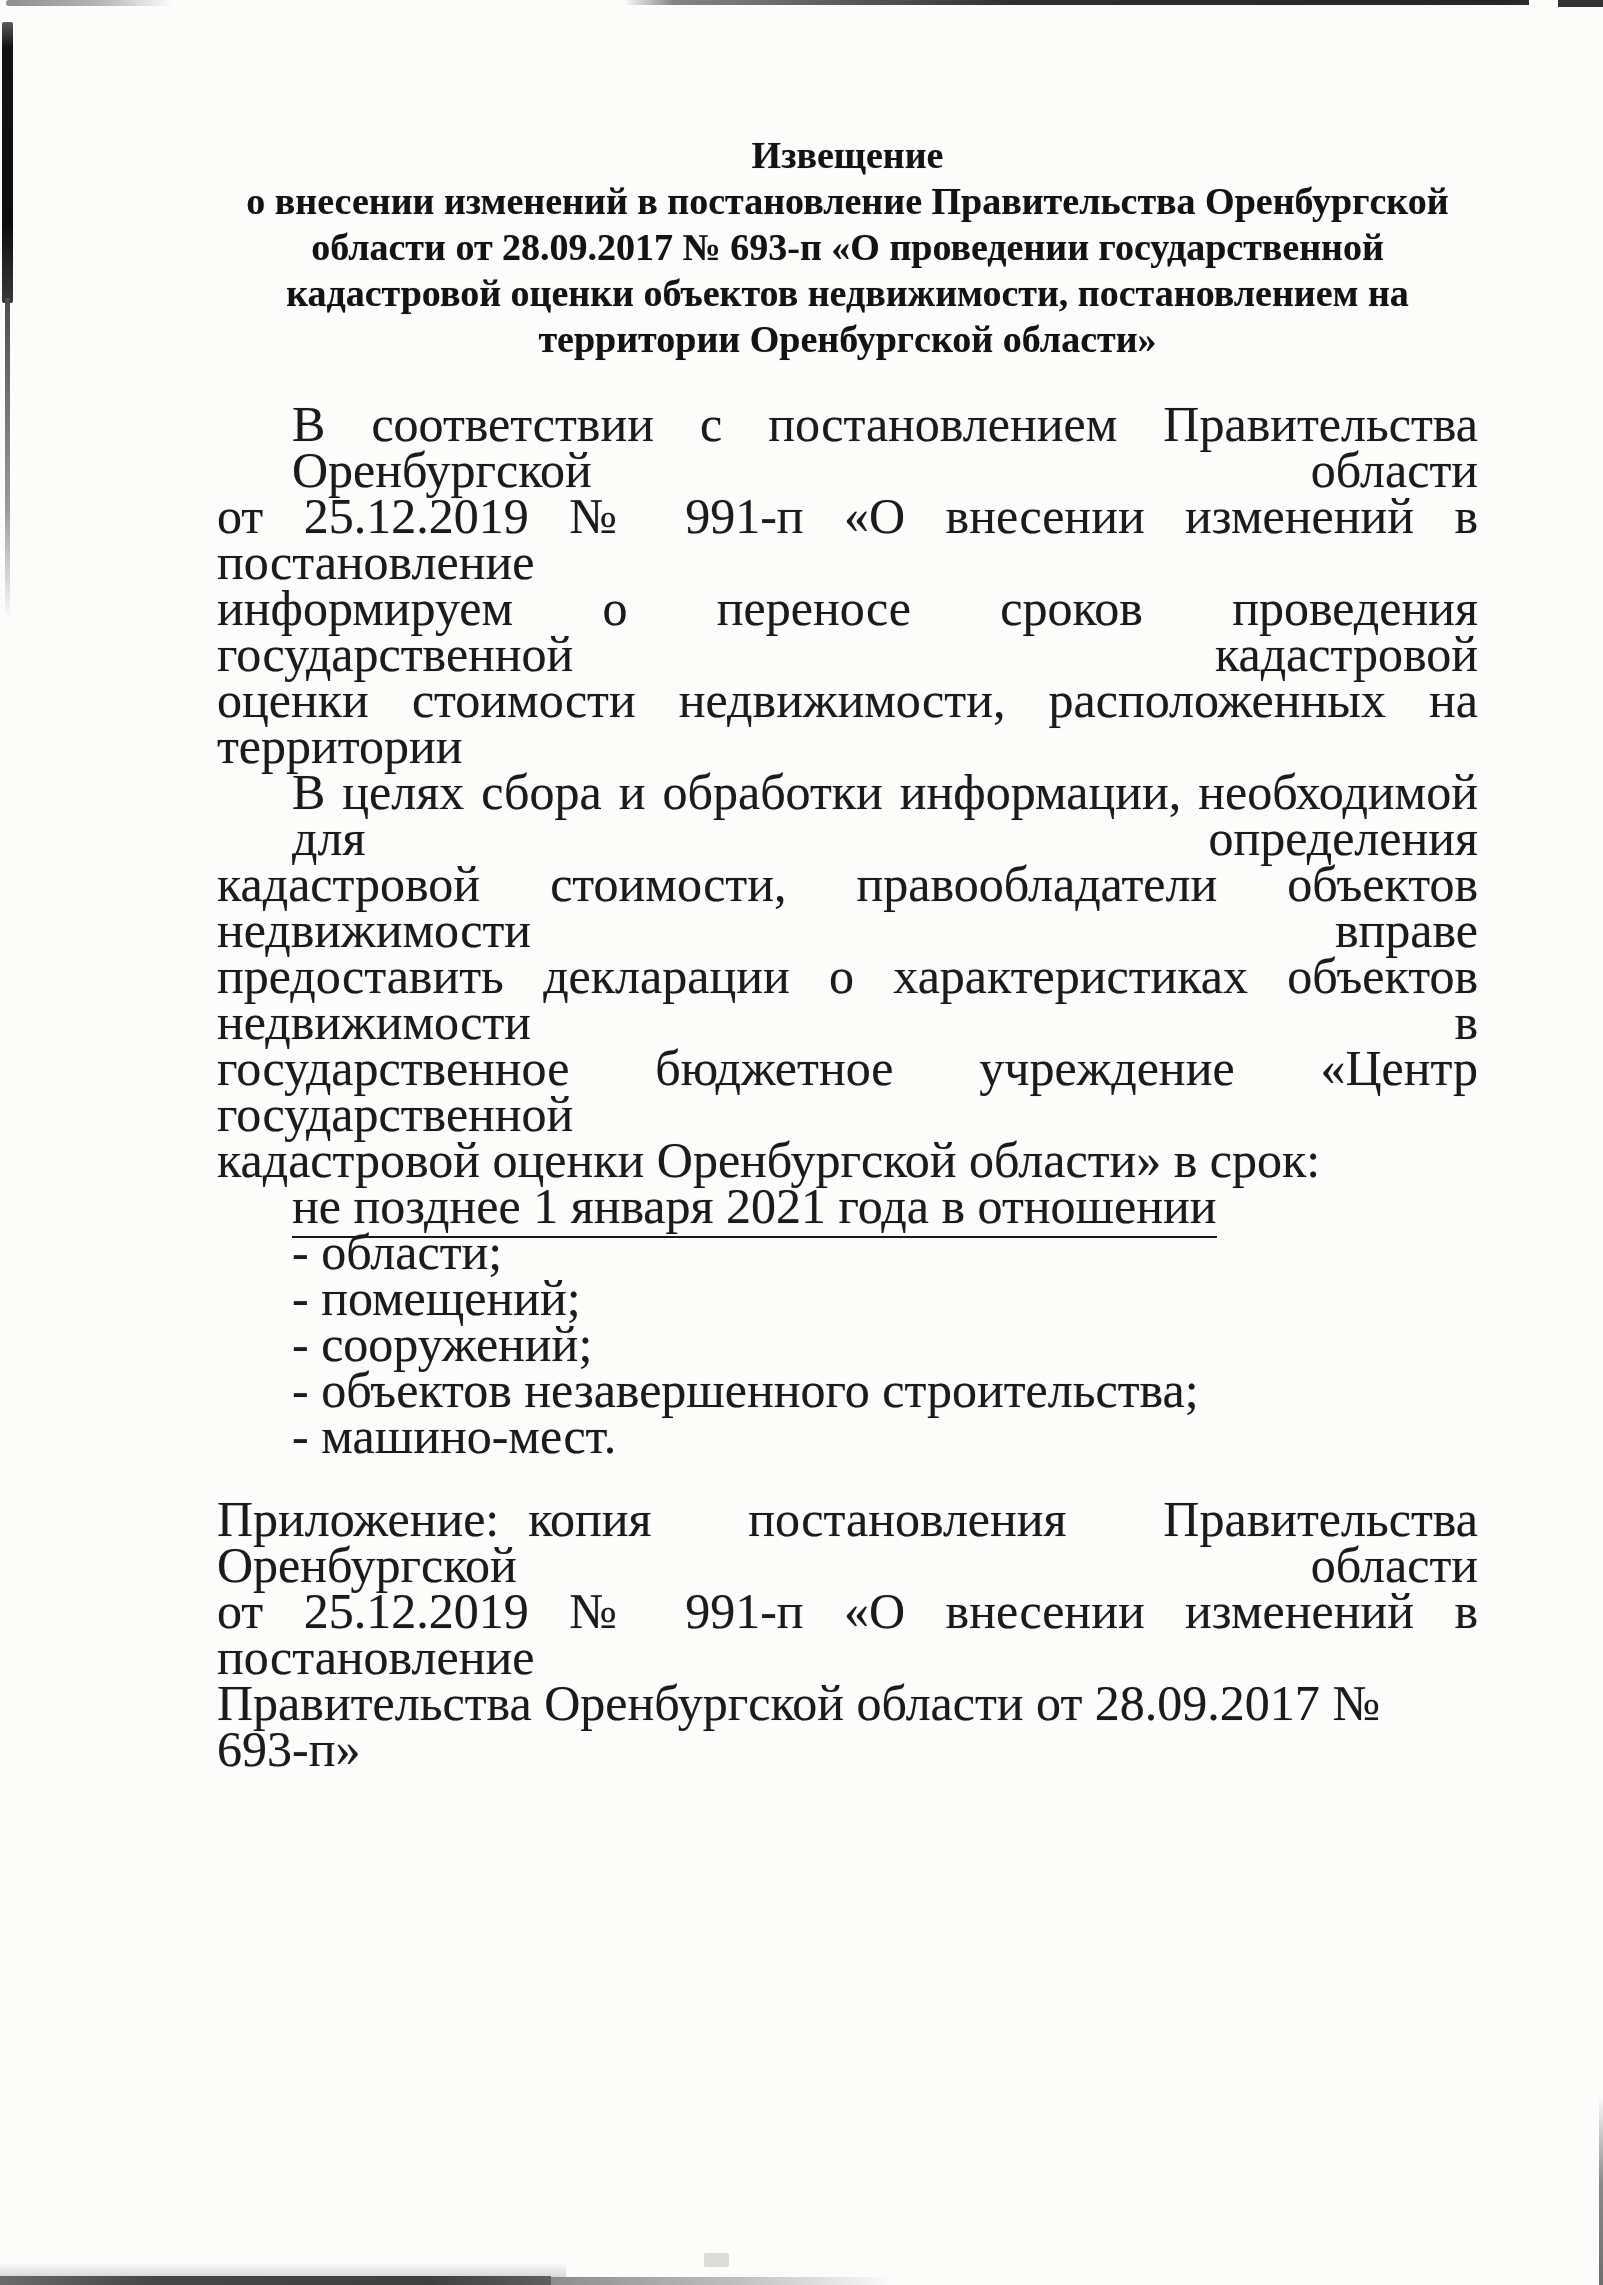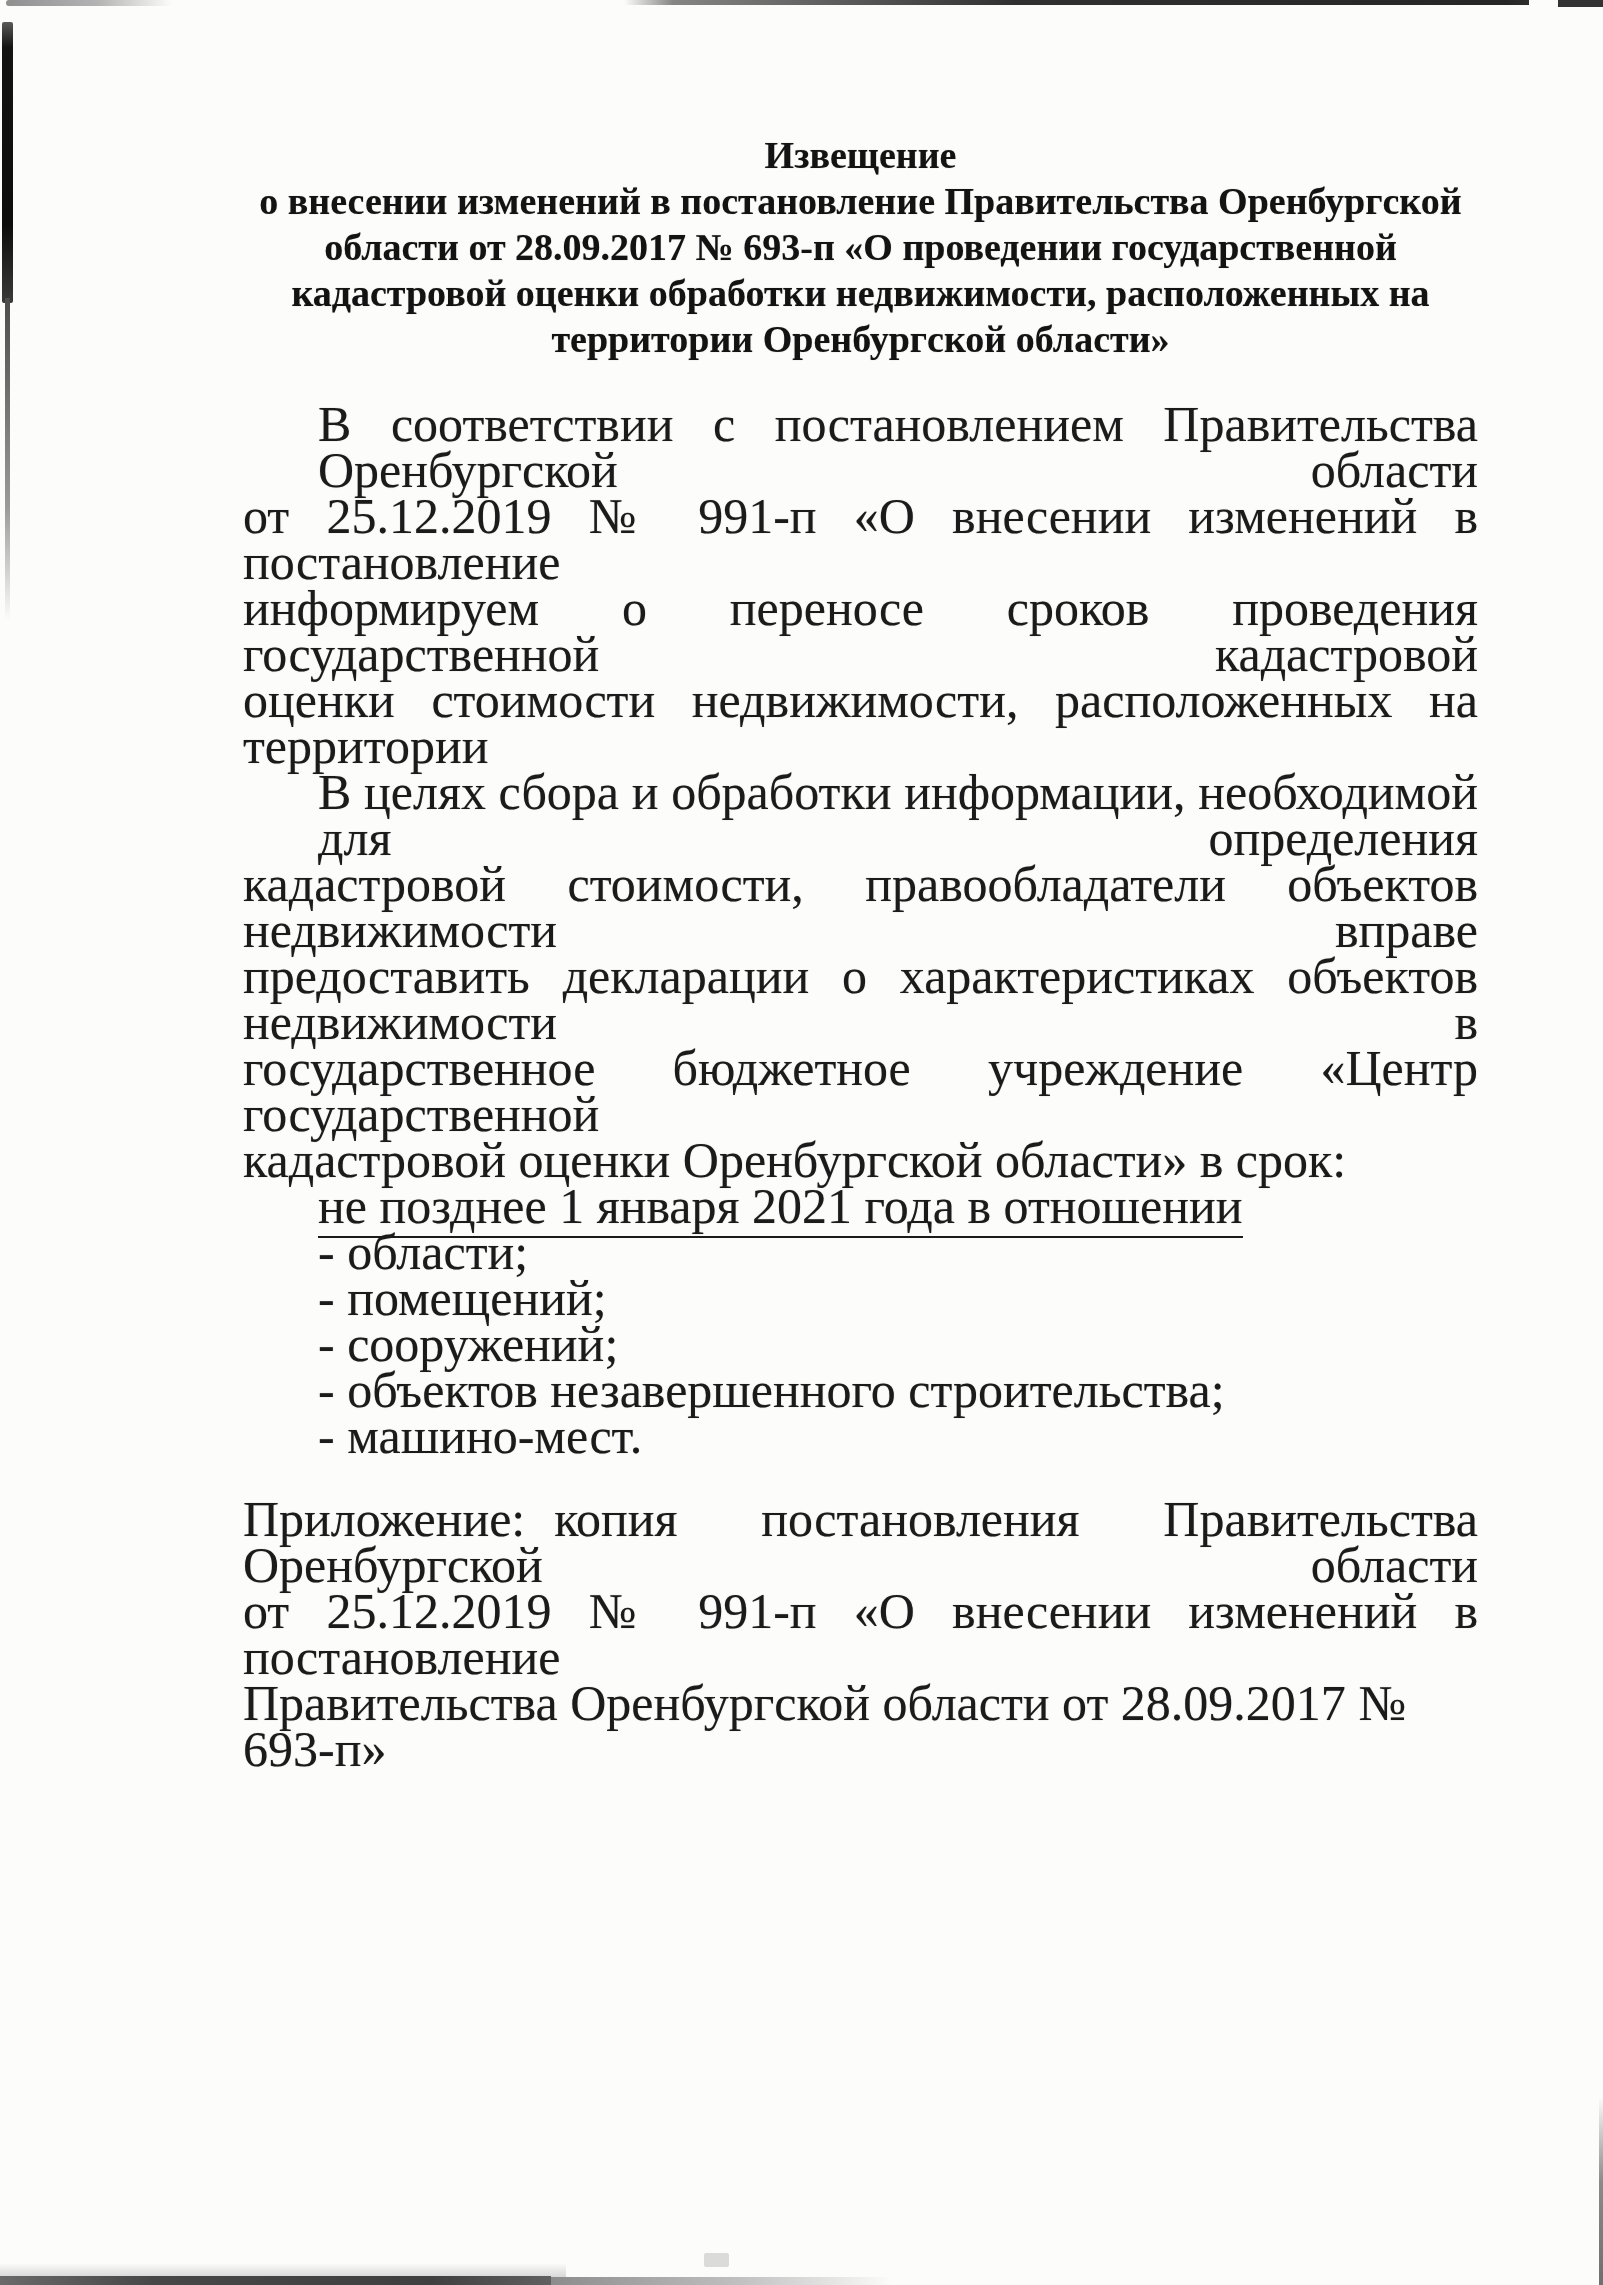--- a/index.html
+++ b/index.html
@@ -23,21 +23,21 @@
     font-size:38px;
     line-height:46px;
     text-align:center;
     color:#131313;
   }
   .body-text{
     margin-top:39px;
     font-size:50px;
     line-height:46px;
   }
-  .line{display:block;margin-left:26px;}
+  .line{display:block;}
   .j{text-align:justify;text-align-last:justify;}
   .ind{padding-left:75px;}
   .ul-seg{
     border-bottom:2.9px solid #1b1b1b;
     padding-bottom:2px;
   }
   .attachment{margin-top:37px;}
   .tabgap{display:inline-block;width:29px;}
 
   
@@ -101,21 +101,21 @@
   <div class="art art-bottom-fade"></div>
   <div class="art art-bottom-speck"></div>
   <div class="art art-right-sliver"></div>
 
   <div class="doc">
 
     <div class="title">
       <span class="line">Извещение</span>
       <span class="line">о внесении изменений в постановление Правительства Оренбургской</span>
       <span class="line">области от 28.09.2017 № 693-п «О проведении государственной</span>
-      <span class="line">кадастровой оценки обработки недвижимости, расположенных на</span>
+      <span class="line">кадастровой оценки объектов недвижимости, постановлением на</span>
       <span class="line">территории Оренбургской области»</span>
     </div>
 
     <div class="body-text">
 
       <div class="para">
         <span class="line j ind">В соответствии с постановлением Правительства Оренбургской области</span>
         <span class="line j">от 25.12.2019 № 991-п «О внесении изменений в постановление</span>
         <span class="line j">информируем о переносе сроков проведения государственной кадастровой</span>
         <span class="line j">оценки стоимости недвижимости, расположенных на территории</span>

